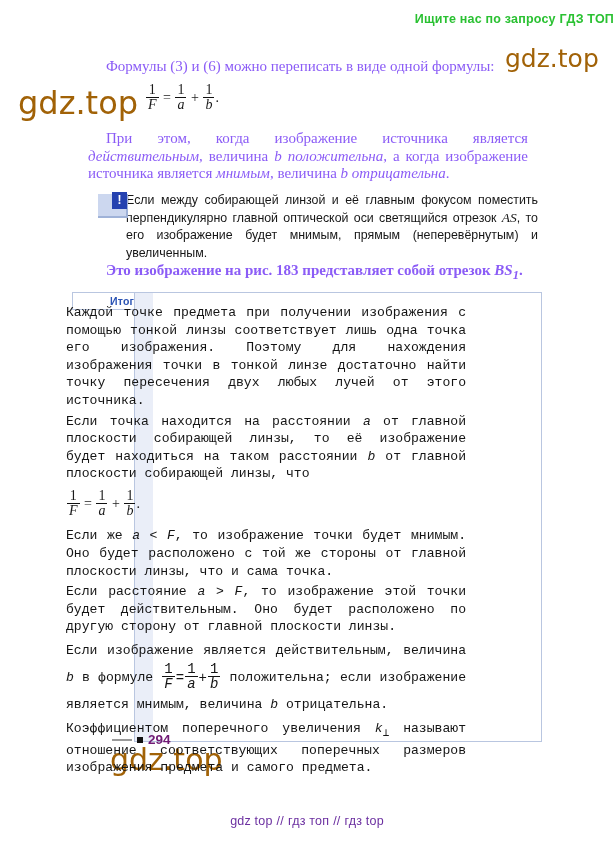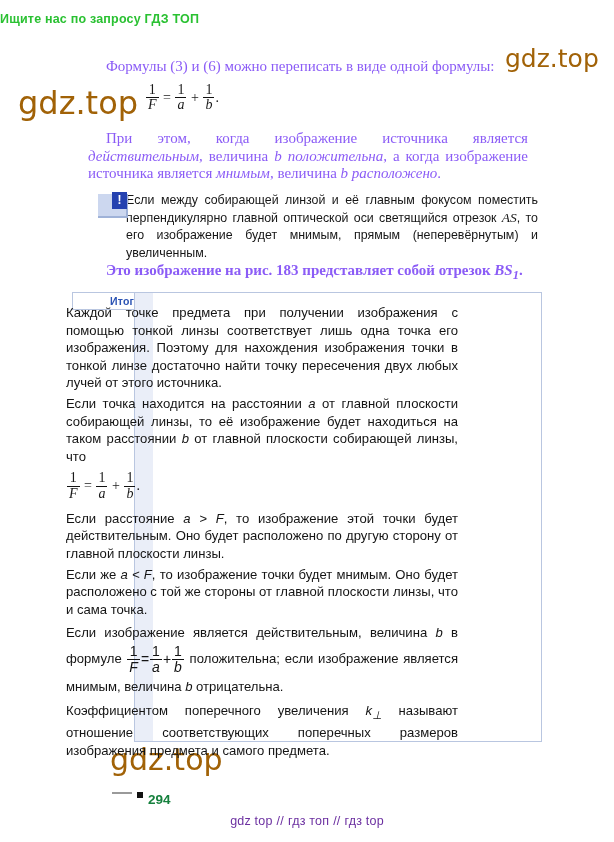--- a/index.html
+++ b/index.html
@@ -9,21 +9,21 @@
     background: #ffffff;
     font-family: "Liberation Serif", serif;
     color: #1a1a1a;
     position: relative;
     overflow: hidden;
   }
 
   
   .top-banner {
     position:absolute; top:12px; left:0; width:614px;
-    text-align:left;
+    text-align:right;
     font-family:"Liberation Sans", sans-serif;
     font-size:12.5px; font-weight:bold;
     color:#2ac132;
     letter-spacing:.2px;
   }
 
   
   .wm {
     position:absolute;
     font-family:"DejaVu Sans", sans-serif;
@@ -132,35 +132,35 @@
   .summary-box .stripe {
     position:absolute; left:0; top:0;
     width:18px; height:100%;
     background:#eaeef8;
   }
   .summary-content {
     position:absolute;
     left:66px; top:304px; width:400px;
   }
   .summary-content p {
-    margin:0 8px 3px 0;
-    font-family:Liberation Sans, sans-serif;
+    margin:0 0 3px 0;
+    font-family:Liberation Mono, monospace;
     font-size:13.1px;
     line-height:17.6px;
     text-align:justify;
     color:#141414;
   }
 
   
   .page-num {
-    position:absolute; left:112px; top:792px;
-    display:flex; align-items:flex-start; gap:5px;
+    position:absolute; left:112px; top:732px;
+    display:flex; align-items:center; gap:5px;
     font-family:"Liberation Sans", sans-serif;
     font-size:13.5px; font-weight:bold;
-    color:#15803d;
+    color:#701a75;
   }
   .page-num .rule { width:20px; height:2px; background:#9a9a9a; }
   .page-num .sq { width:6px; height:6px; background:#111; }
 
   .footer-links {
     position:absolute; left:0; top:814px; width:614px;
     text-align:center;
     font-family:"Liberation Sans", sans-serif;
     font-size:12.5px;
     color:#6b2fa0;
@@ -193,21 +193,21 @@
       <span class="num">1</span>
       <span class="den it">a</span>
     </span>
     <span>+</span>
     <span class="frac">
       <span class="num">1</span>
       <span class="den it">b</span>
     </span><span>.</span>
   </div>
 
-  <p class="body indent" style="left:88px; top:130px; width:440px;"><span>При этом, когда изображение источника является </span><i>действительным</i><span>, величина </span><i>b</i><i> положительна</i><span>, а когда изображение источника является </span><i>мнимым</i><span>, величина </span><i>b</i><i> расположено</i><span>.</span></p>
+  <p class="body indent" style="left:88px; top:130px; width:440px;"><span>При этом, когда изображение источника является </span><i>действительным</i><span>, величина </span><i>b</i><i> положительна</i><span>, а когда изображение источника является </span><i>мнимым</i><span>, величина </span><i>b</i><i> отрицательна</i><span>.</span></p>
 
   <div class="callout">
     <div class="icon">
       <div class="bang">!</div>
     </div>
     <div class="ctext"><span>Если между собирающей линзой и её главным фокусом поместить</span> <span>перпендикулярно главной оптической оси светящийся отрезок </span><span class="mathi">AS</span><span>,</span> <span>то его изображение будет мнимым, прямым (неперевёрнутым)</span> <span>и увеличенным.</span></div>
   </div>
 
   <p class="body indent" style="left:88px; top:262px; width:440px;font-weight:bold;"><span>Это изображение на рис. 183 представляет собой отрезок </span><i><span>BS</span><sub>1</sub></i><span>.</span></p>
 
@@ -236,23 +236,23 @@
         <span class="num">1</span>
         <span class="den it">a</span>
       </span>
       <span>+</span>
       <span class="frac">
         <span class="num">1</span>
         <span class="den it">b</span>
       </span><span>.</span>
     </div>
 
+    <p><span>Если же </span><i>a &lt; F</i><span>, то изображение точки будет мнимым. Оно будет расположено с той же стороны от главной плоскости линзы, что и сама точка.</span></p>
+
     <p><span>Если расстояние </span><i>a &gt; F</i><span>, то изображение этой точки будет действительным. Оно будет расположено по другую сторону от главной плоскости линзы.</span></p>
-
-    <p><span>Если же </span><i>a &lt; F</i><span>, то изображение точки будет мнимым. Оно будет расположено с той же стороны от главной плоскости линзы, что и сама точка.</span></p>
 
     <p style="line-height:24px;"><span>Если изображение является действительным, величина </span><i>b</i><span> в формуле </span><span class="eqline"><span class="frac"><span class="num">1</span><span class="den it">F</span></span><span>=</span><span class="frac"><span class="num">1</span><span class="den it">a</span></span><span>+</span><span class="frac"><span class="num">1</span><span class="den it">b</span></span></span><span> положительна; если изображение является мнимым, величина </span><i>b</i><span> отрицательна.</span></p>
 
     <p><span>Коэффициентом поперечного увеличения </span><i><span>k</span><sub>⊥</sub></i><span> называют отношение соответствующих поперечных размеров изображения предмета и самого предмета.</span></p>
 
   </div>
 
   <div class="page-num">
     <span class="rule"></span>
     <span class="sq"></span>

